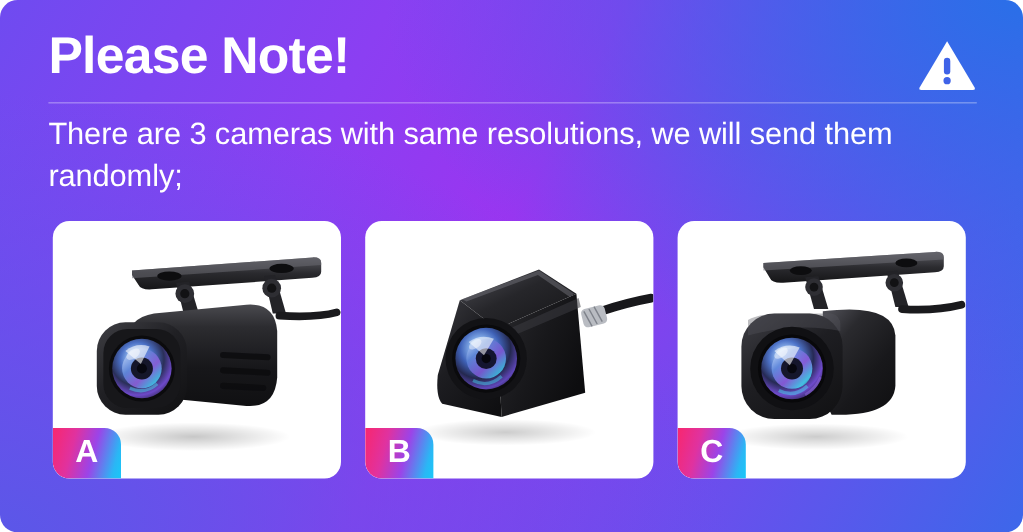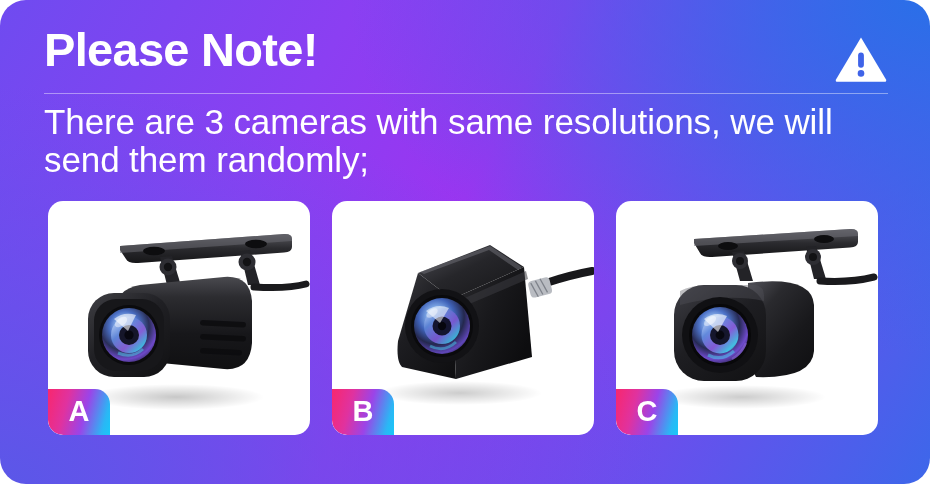--- a/index.html
+++ b/index.html
@@ -1,20 +1,20 @@
 <!DOCTYPE html>
 <html><head>
 <meta charset="utf-8">
 <style>
   html,body{margin:0;padding:0;background:#ffffff;}
   body{width:930px;height:484px;overflow:hidden;font-family:"Liberation Sans",sans-serif;}
 
   .banner{
     position:relative;width:930px;height:484px;box-sizing:border-box;
-    border-radius:26px;overflow:hidden;
+    border-radius:16px;overflow:hidden;
     background:
       radial-gradient(120% 140% at 100% 0%, #2a6fe8 0%, rgba(42,111,232,0.0) 52%),
       radial-gradient(130% 150% at 0% 100%, #5b57e8 0%, rgba(91,87,232,0.0) 55%),
       linear-gradient(118deg, #6f4bf0 0%, #8b3ff2 30%, #9a35f0 48%, #7a46ee 66%, #3d67ea 100%);
   }
 
   
   .header{position:absolute;left:44px;top:22px;right:42px;}
   .title{
     font-size:47px;line-height:56px;font-weight:bold;color:#ffffff;
@@ -25,21 +25,21 @@
   }
   .warn-icon svg{display:block;width:54px;height:54px;}
 
   .divider{
     position:absolute;left:44px;top:93px;width:844px;height:1px;
     background:rgba(255,255,255,0.42);
   }
 
   .subtitle{
     position:absolute;left:44px;top:103px;width:850px;
-    font-size:35px;line-height:38px;color:#ffffff;font-weight:normal;
+    font-size:28px;line-height:38px;color:#ffffff;font-weight:normal;
     letter-spacing:-0.1px;
   }
 
   
   .cards{position:absolute;left:48px;top:201px;width:830px;height:234px;}
   .card{
     position:absolute;top:0;width:262px;height:234px;
     background:#ffffff;border-radius:15px;overflow:hidden;
   }
   .card.c1{left:0px;}

